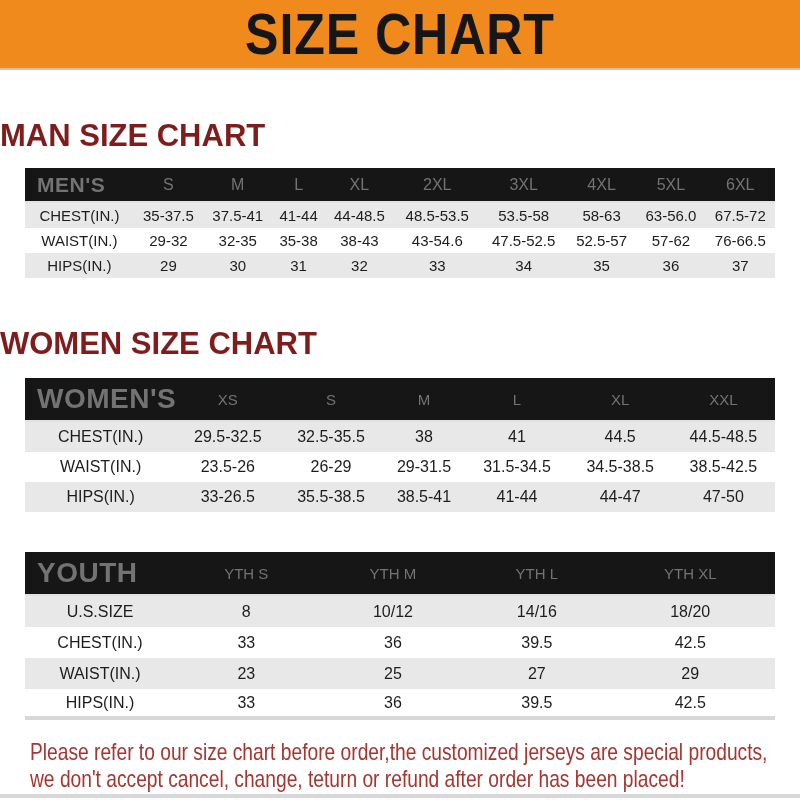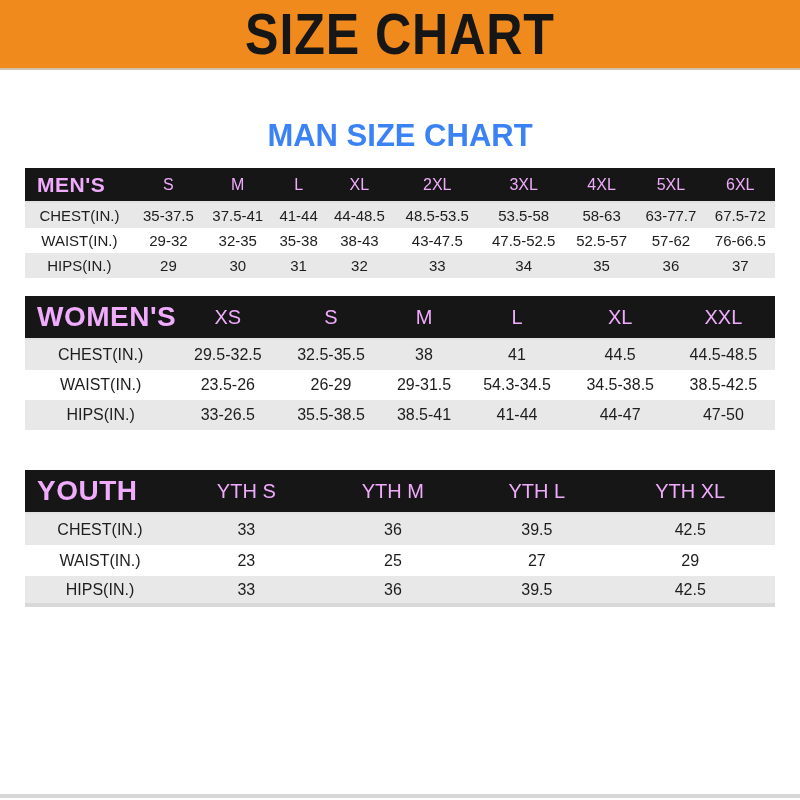--- a/index.html
+++ b/index.html
@@ -9,44 +9,44 @@
 
   
   .banner { height:70px; background:var(--banner-bg,#F08A1D); display:flex;
             align-items:center; justify-content:center;
             border-bottom:2px solid #cfc3ae; }
   .banner h1 { font-size:57px; font-weight:700; color:#161616; line-height:1;
                transform:scaleX(0.88); transform-origin:center; letter-spacing:1px;
                white-space:nowrap; }
 
   
-  section h2 { text-align:center; font-size:31px; font-weight:800; color:#3b82f6;
+  section h2 { font-size:31px; font-weight:800; color:#7f1d1d;
                line-height:36px; letter-spacing:0;margin-top:48px; }
   section.t-men   { margin-top:14px; }
   section.t-women { margin-top:18px; }
   section.t-youth { margin-top:40px; }
   section.t-men   h2 { margin-bottom:14px; }
   section.t-women h2 { margin-bottom:16px; }
   section.t-youth h2 { margin-bottom:18px; }
 
   table { width:750px; margin:0 auto; border-collapse:separate; border-spacing:0; }
-  thead th { background:var(--bar-bg,#161616); color:#f0abfc; font-weight:400;
+  thead th { background:var(--bar-bg,#161616); color:#737373; font-weight:400;
              text-align:center; border-bottom:2px solid #e2e2e2; }
   thead th.lbl { text-align:left; font-weight:700; letter-spacing:0.5px; }
   tbody td { text-align:center; color:#1d1d1d; }
   tbody tr:nth-child(odd)  td { background:var(--row-gray,#E8E8E8); }
   tbody tr:nth-child(even) td { background:#ffffff; }
 
   
   .t-men thead th { height:35px; font-size:16px; }
   .t-men thead th.lbl { font-size:21px; padding-left:12px; width:14.5%; }
   .t-men tbody td { height:25px; font-size:15px; }
 
   
-  .t-women thead th, .t-youth thead th { height:44px; font-size:20px; }
+  .t-women thead th, .t-youth thead th { height:44px; font-size:15px; }
   .t-women thead th.lbl, .t-youth thead th.lbl { font-size:28px; padding-left:12px; }
   .t-women thead th.lbl { width:18%; }
   .t-youth thead th.lbl { width:20%; }
   .t-women tbody td { height:30px; font-size:16px; }
   .t-youth tbody td { height:31px; font-size:16px; }
   .t-youth tbody tr:last-child td { border-bottom:4px solid #d8d8d8; }
 
   
   .notice { margin:18px 0 0 30px; color:var(--notice-red,#A63530); }
   .notice p { font-size:24px; line-height:27px; font-weight:400; white-space:nowrap;
@@ -84,30 +84,30 @@
           <tbody>
             <tr>
               <td class="rowlbl">CHEST(IN.)</td>
               <td>35-37.5</td>
               <td>37.5-41</td>
               <td>41-44</td>
               <td>44-48.5</td>
               <td>48.5-53.5</td>
               <td>53.5-58</td>
               <td>58-63</td>
-              <td>63-77.7</td>
+              <td>63-56.0</td>
               <td>67.5-72</td>
             </tr>
             <tr>
               <td class="rowlbl">WAIST(IN.)</td>
               <td>29-32</td>
               <td>32-35</td>
               <td>35-38</td>
               <td>38-43</td>
-              <td>43-47.5</td>
+              <td>43-54.6</td>
               <td>47.5-52.5</td>
               <td>52.5-57</td>
               <td>57-62</td>
               <td>76-66.5</td>
             </tr>
             <tr>
               <td class="rowlbl">HIPS(IN.)</td>
               <td>29</td>
               <td>30</td>
               <td>31</td>
@@ -115,20 +115,21 @@
               <td>33</td>
               <td>34</td>
               <td>35</td>
               <td>36</td>
               <td>37</td>
             </tr>
           </tbody>
         </table>
       </section>
       <section class="t-women">
+        <h2>WOMEN SIZE CHART</h2>
         <table>
           <thead>
             <tr>
               <th class="lbl">WOMEN'S</th>
               <th>XS</th>
               <th>S</th>
               <th>M</th>
               <th>L</th>
               <th>XL</th>
               <th>XXL</th>
@@ -142,21 +143,21 @@
               <td>38</td>
               <td>41</td>
               <td>44.5</td>
               <td>44.5-48.5</td>
             </tr>
             <tr>
               <td class="rowlbl">WAIST(IN.)</td>
               <td>23.5-26</td>
               <td>26-29</td>
               <td>29-31.5</td>
-              <td>54.3-34.5</td>
+              <td>31.5-34.5</td>
               <td>34.5-38.5</td>
               <td>38.5-42.5</td>
             </tr>
             <tr>
               <td class="rowlbl">HIPS(IN.)</td>
               <td>33-26.5</td>
               <td>35.5-38.5</td>
               <td>38.5-41</td>
               <td>41-44</td>
               <td>44-47</td>
@@ -171,20 +172,27 @@
             <tr>
               <th class="lbl">YOUTH</th>
               <th>YTH S</th>
               <th>YTH M</th>
               <th>YTH L</th>
               <th>YTH XL</th>
             </tr>
           </thead>
           <tbody>
             <tr>
+              <td class="rowlbl">U.S.SIZE</td>
+              <td>8</td>
+              <td>10/12</td>
+              <td>14/16</td>
+              <td>18/20</td>
+            </tr>
+            <tr>
               <td class="rowlbl">CHEST(IN.)</td>
               <td>33</td>
               <td>36</td>
               <td>39.5</td>
               <td>42.5</td>
             </tr>
             <tr>
               <td class="rowlbl">WAIST(IN.)</td>
               <td>23</td>
               <td>25</td>
@@ -196,15 +204,19 @@
               <td>33</td>
               <td>36</td>
               <td>39.5</td>
               <td>42.5</td>
             </tr>
           </tbody>
         </table>
       </section>
     </main>
 
+  <footer class="notice">
+    <p>Please refer to our size chart before order,the customized jerseys are special products,</p>
+    <p>we don't accept cancel, change, teturn or refund after order has been placed!</p>
+  </footer>
 
   <div class="bottom-strip"></div>
 </div>
 
 </body></html>

